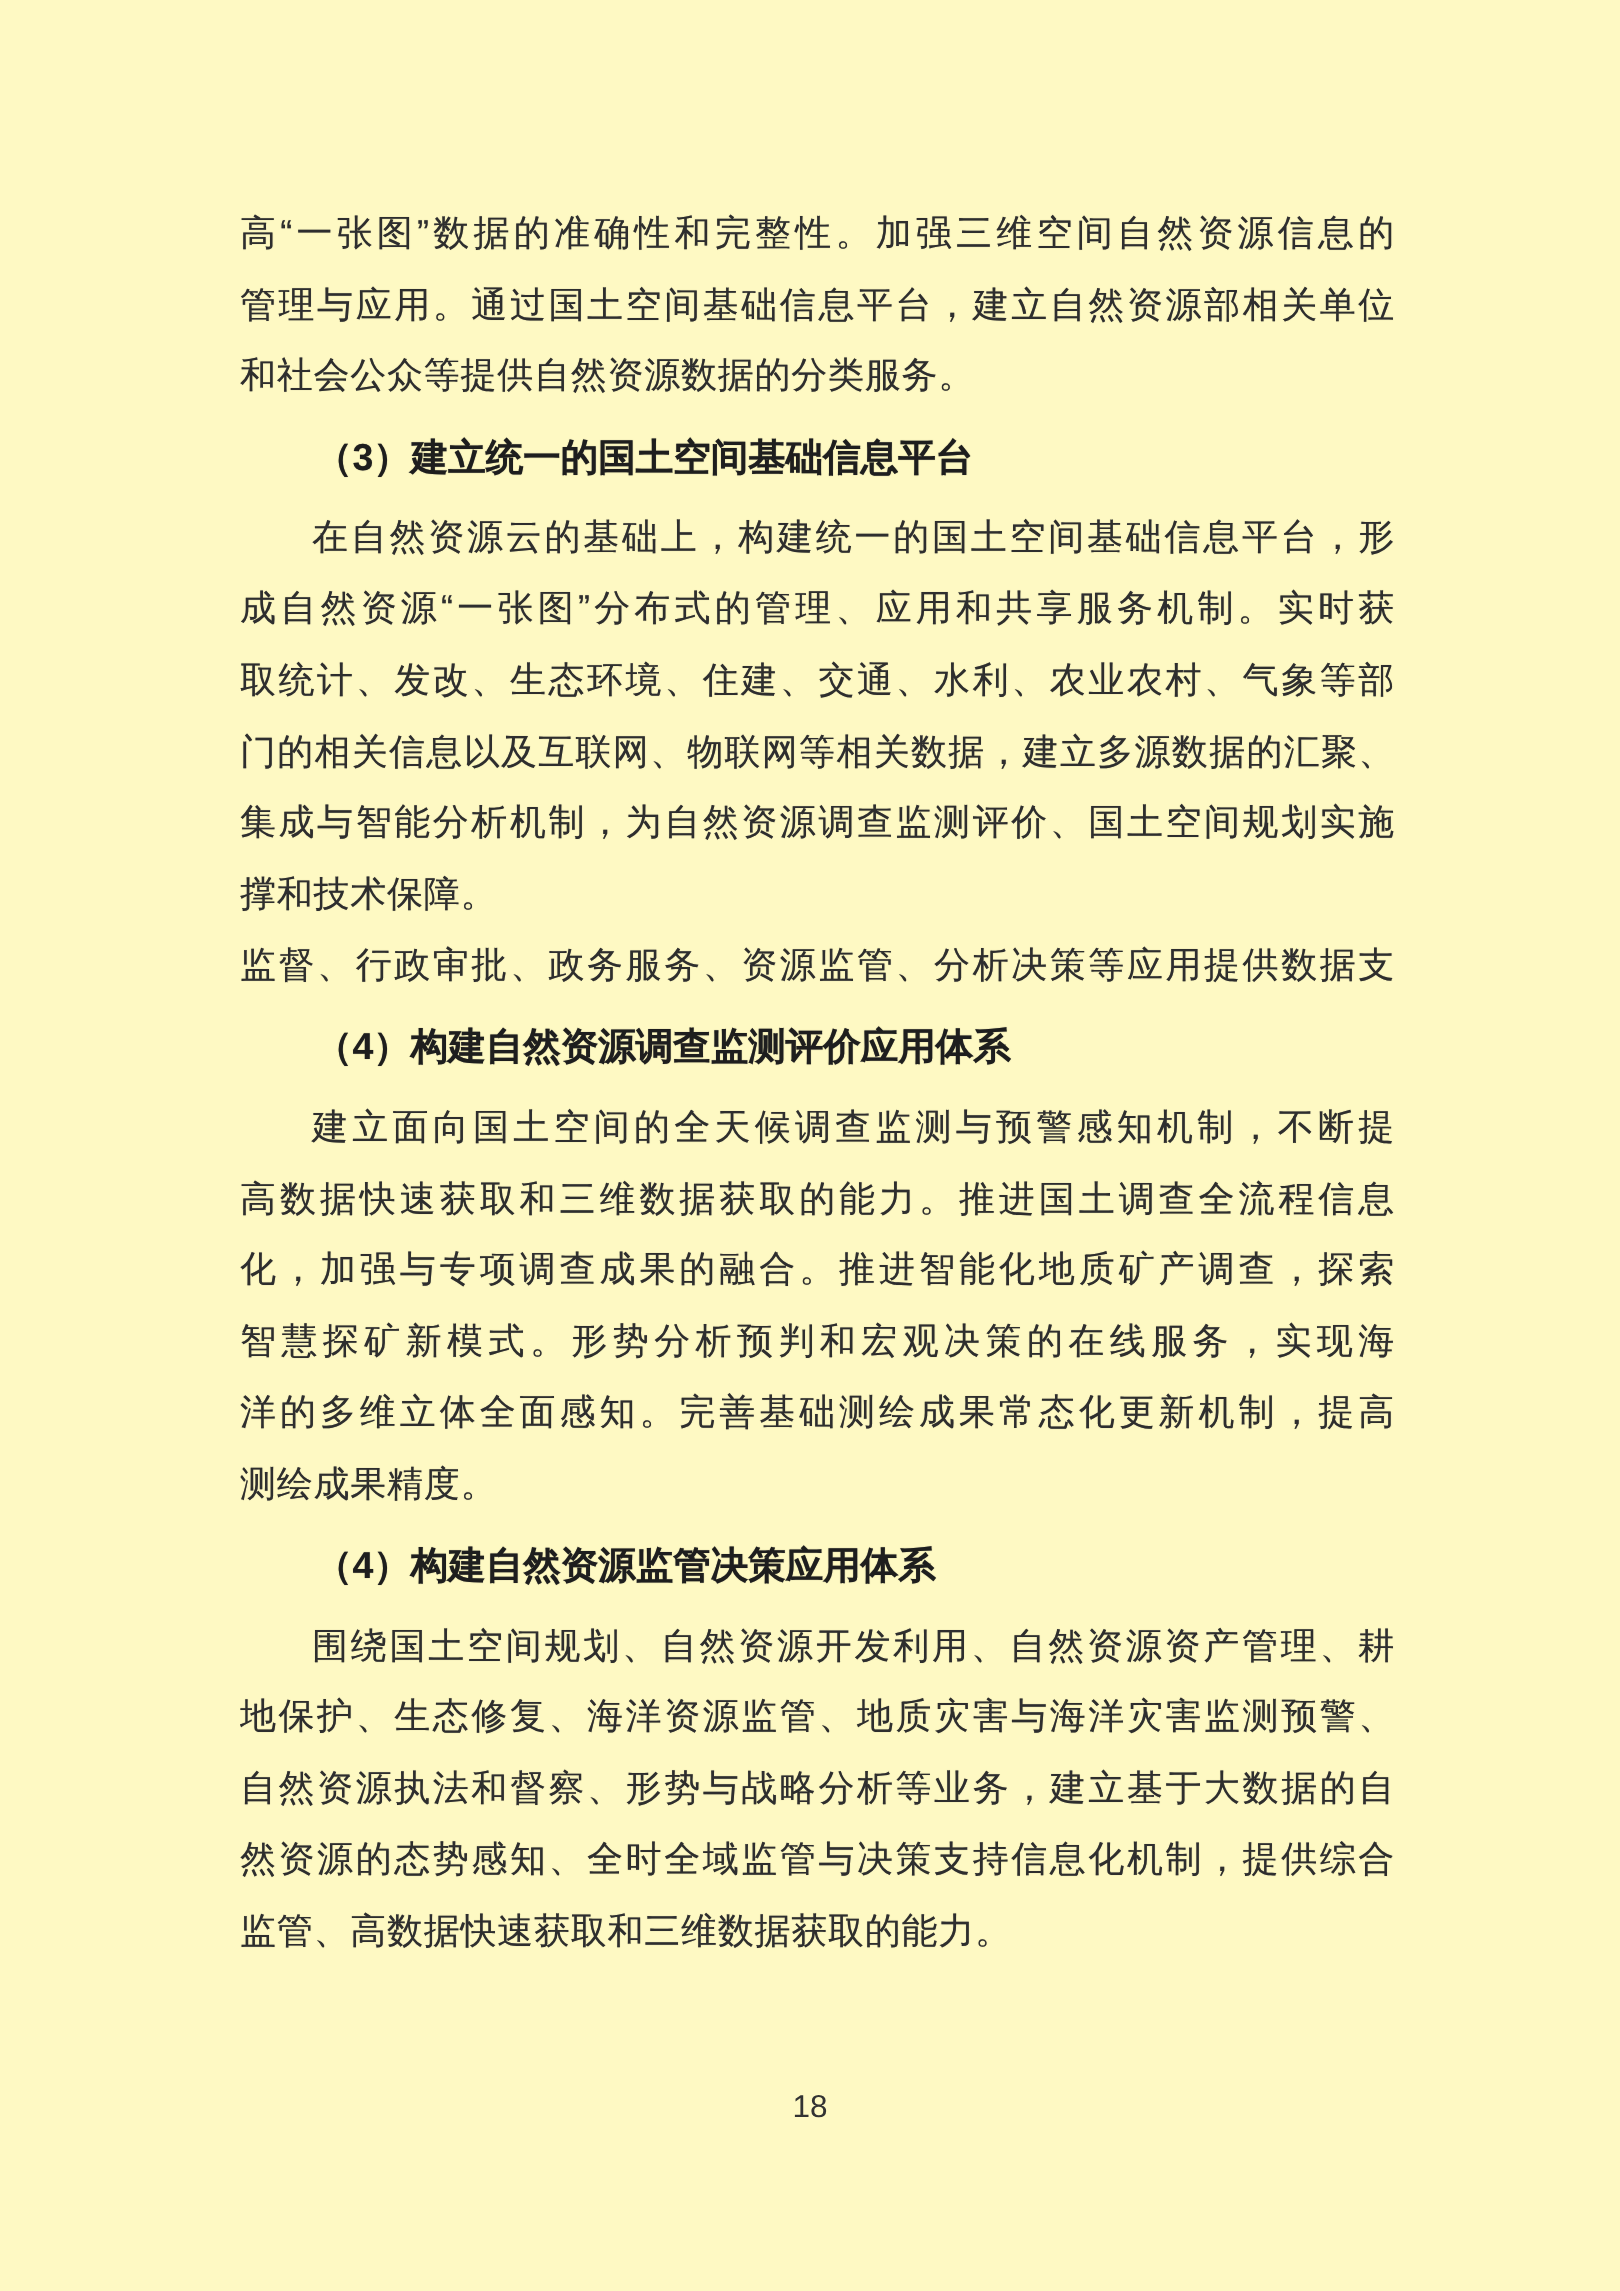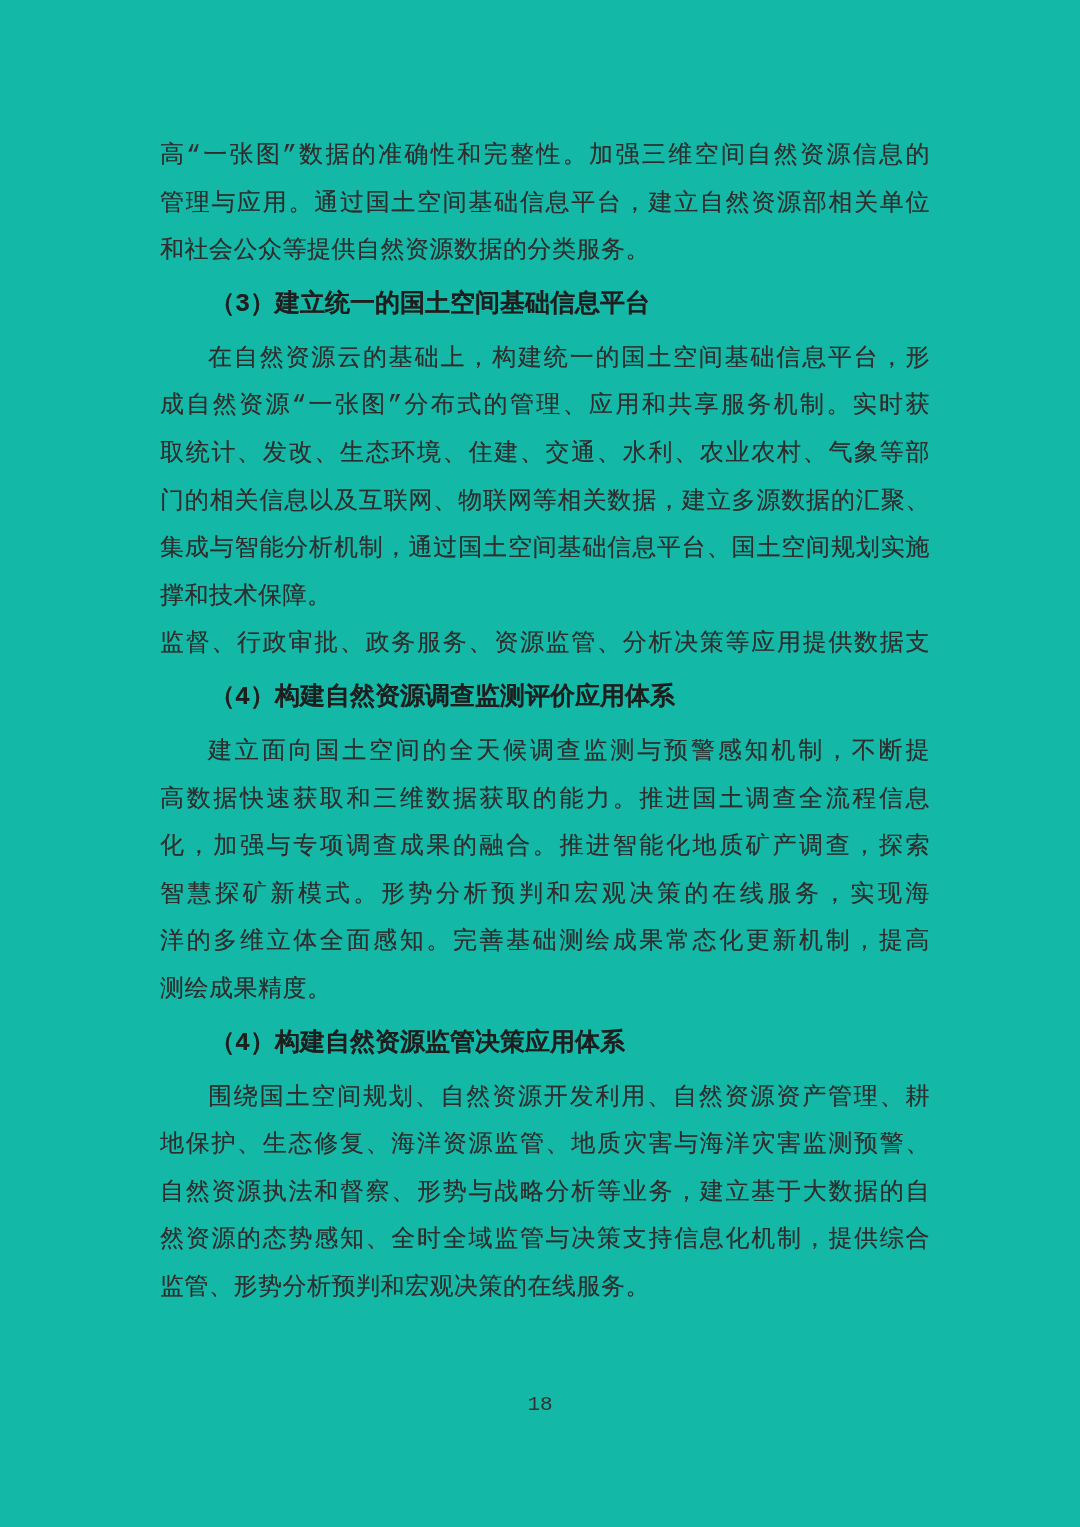--- a/index.html
+++ b/index.html
@@ -4,23 +4,23 @@
 <style>
   html, body {
     margin: 0;
     padding: 0;
     background: #ffffff;
   }
   .page {
     position: relative;
     width: 1080px;
     height: 1527px;
-    background: #14b8a6;
+    background: #fef9c3;
     overflow: hidden;
-    font-family: Liberation Mono, monospace;
+    font-family: Liberation Sans, sans-serif;
     color: #2e2e2e;
   }
   .content {
     position: absolute;
     left: 160px;
     top: 132px;
     width: 770px;
   }
   .para { margin: 0; }
   .line {
@@ -71,36 +71,36 @@
         <div class="line">高“一张图”数据的准确性和完整性。加强三维空间自然资源信息的</div>
         <div class="line">管理与应用。通过国土空间基础信息平台，建立自然资源部相关单位</div>
         <div class="line last">和社会公众等提供自然资源数据的分类服务。</div>
       </div>
       <div class="heading">（3）建立统一的国土空间基础信息平台</div>
       <div class="para indent">
         <div class="line">在自然资源云的基础上，构建统一的国土空间基础信息平台，形</div>
         <div class="line">成自然资源“一张图”分布式的管理、应用和共享服务机制。实时获</div>
         <div class="line">取统计、发改、生态环境、住建、交通、水利、农业农村、气象等部</div>
         <div class="line">门的相关信息以及互联网、物联网等相关数据，建立多源数据的汇聚、</div>
-        <div class="line">集成与智能分析机制，通过国土空间基础信息平台、国土空间规划实施</div>
+        <div class="line">集成与智能分析机制，为自然资源调查监测评价、国土空间规划实施</div>
         <div class="line last">撑和技术保障。</div>
         <div class="line">监督、行政审批、政务服务、资源监管、分析决策等应用提供数据支</div>
       </div>
       <div class="heading">（4）构建自然资源调查监测评价应用体系</div>
       <div class="para indent">
         <div class="line">建立面向国土空间的全天候调查监测与预警感知机制，不断提</div>
         <div class="line">高数据快速获取和三维数据获取的能力。推进国土调查全流程信息</div>
         <div class="line">化，加强与专项调查成果的融合。推进智能化地质矿产调查，探索</div>
         <div class="line">智慧探矿新模式。形势分析预判和宏观决策的在线服务，实现海</div>
         <div class="line">洋的多维立体全面感知。完善基础测绘成果常态化更新机制，提高</div>
         <div class="line last">测绘成果精度。</div>
       </div>
       <div class="heading">（4）构建自然资源监管决策应用体系</div>
       <div class="para indent">
         <div class="line">围绕国土空间规划、自然资源开发利用、自然资源资产管理、耕</div>
         <div class="line">地保护、生态修复、海洋资源监管、地质灾害与海洋灾害监测预警、</div>
         <div class="line">自然资源执法和督察、形势与战略分析等业务，建立基于大数据的自</div>
         <div class="line">然资源的态势感知、全时全域监管与决策支持信息化机制，提供综合</div>
-        <div class="line last">监管、形势分析预判和宏观决策的在线服务。</div>
+        <div class="line last">监管、高数据快速获取和三维数据获取的能力。</div>
       </div>
     </div>
   <div class="page-number">18</div>
 </div>
 
 </body></html>

